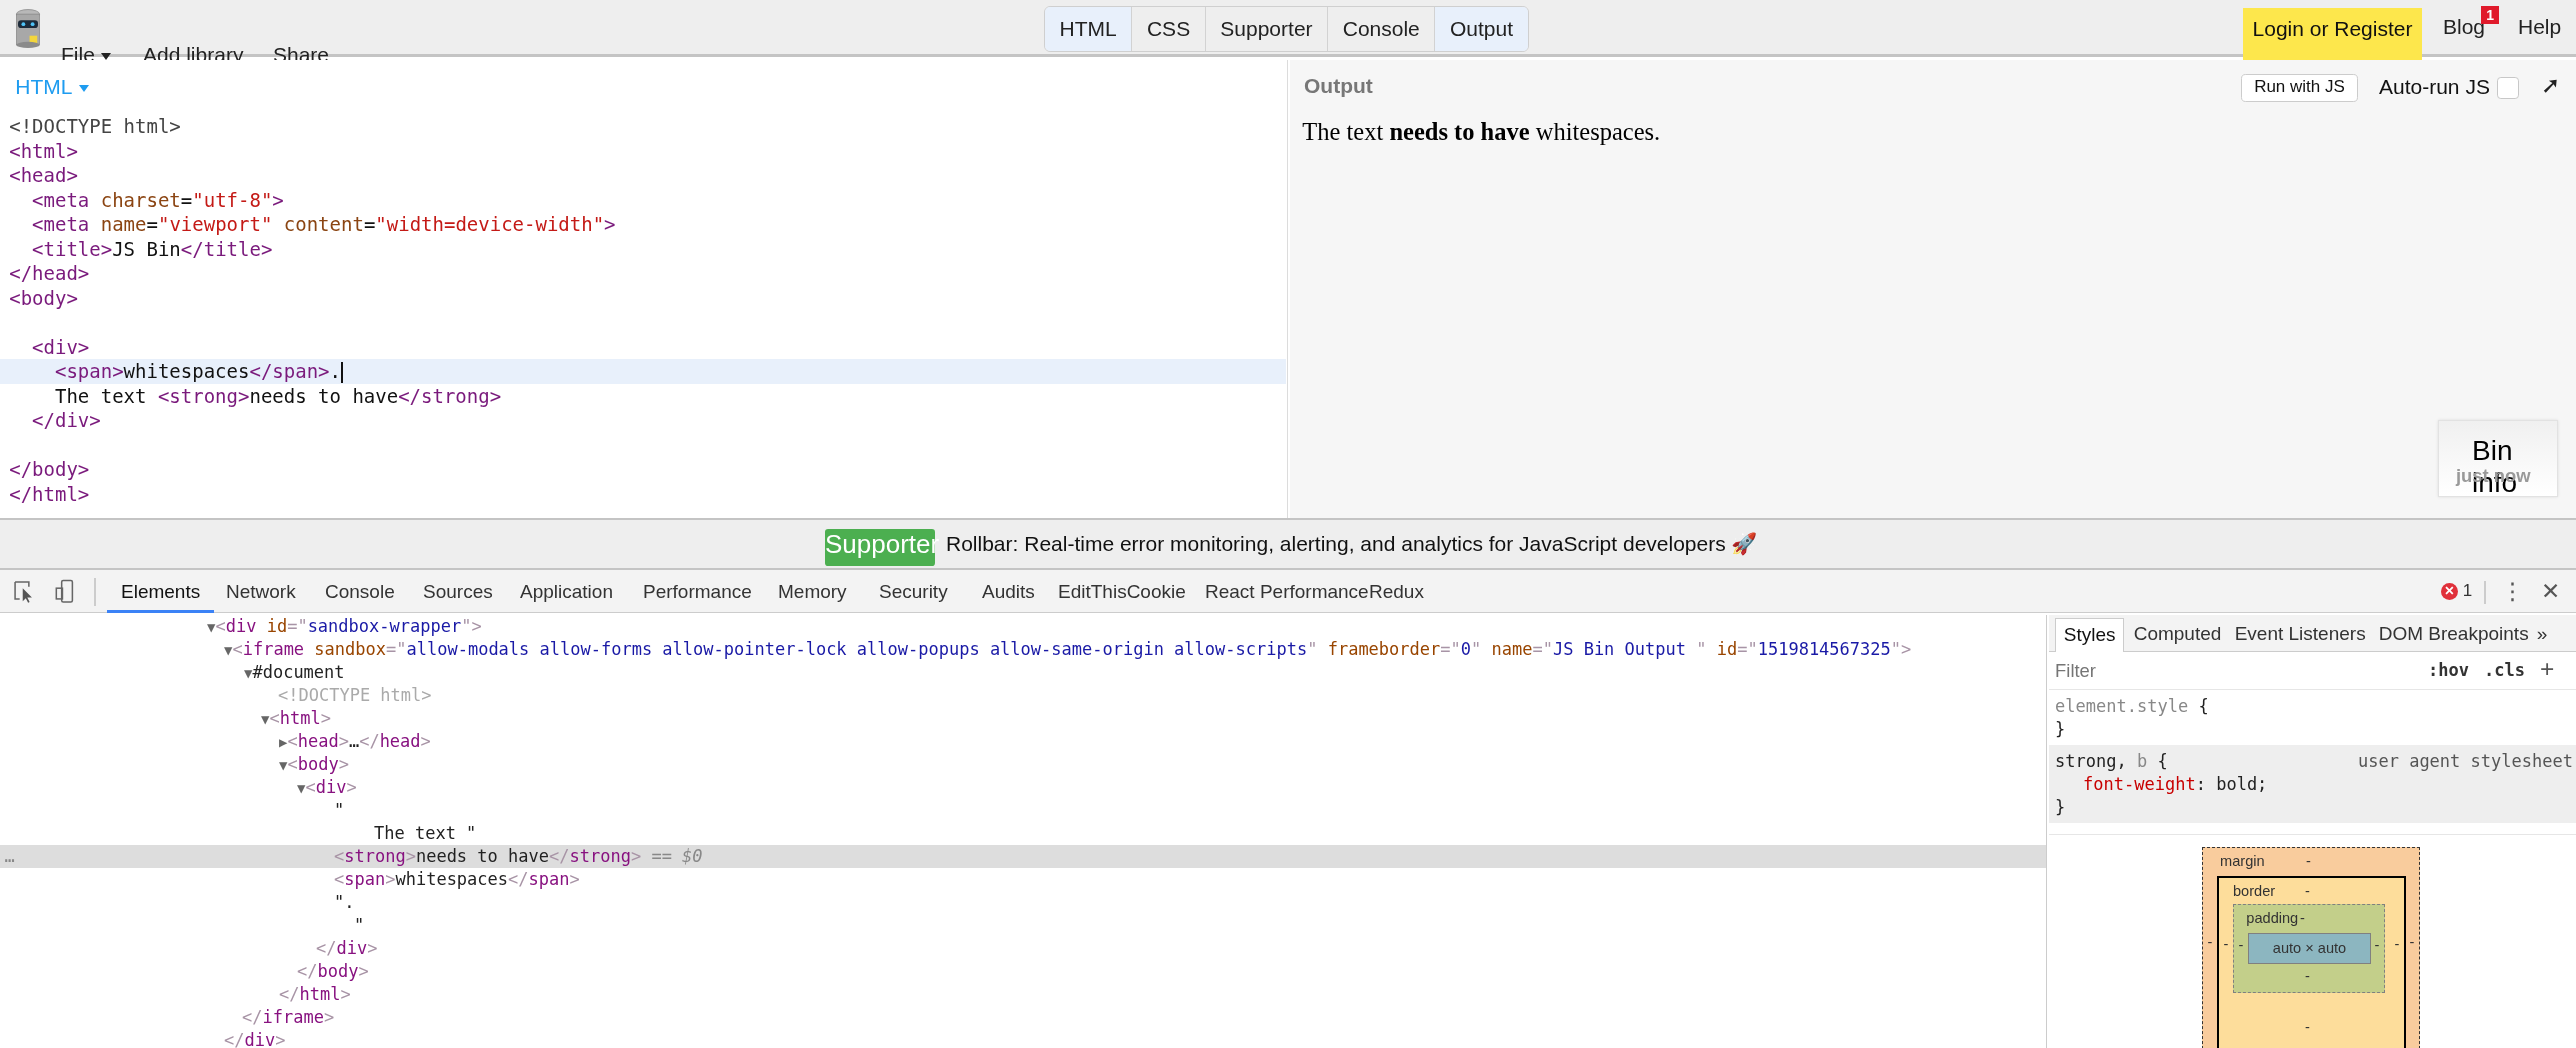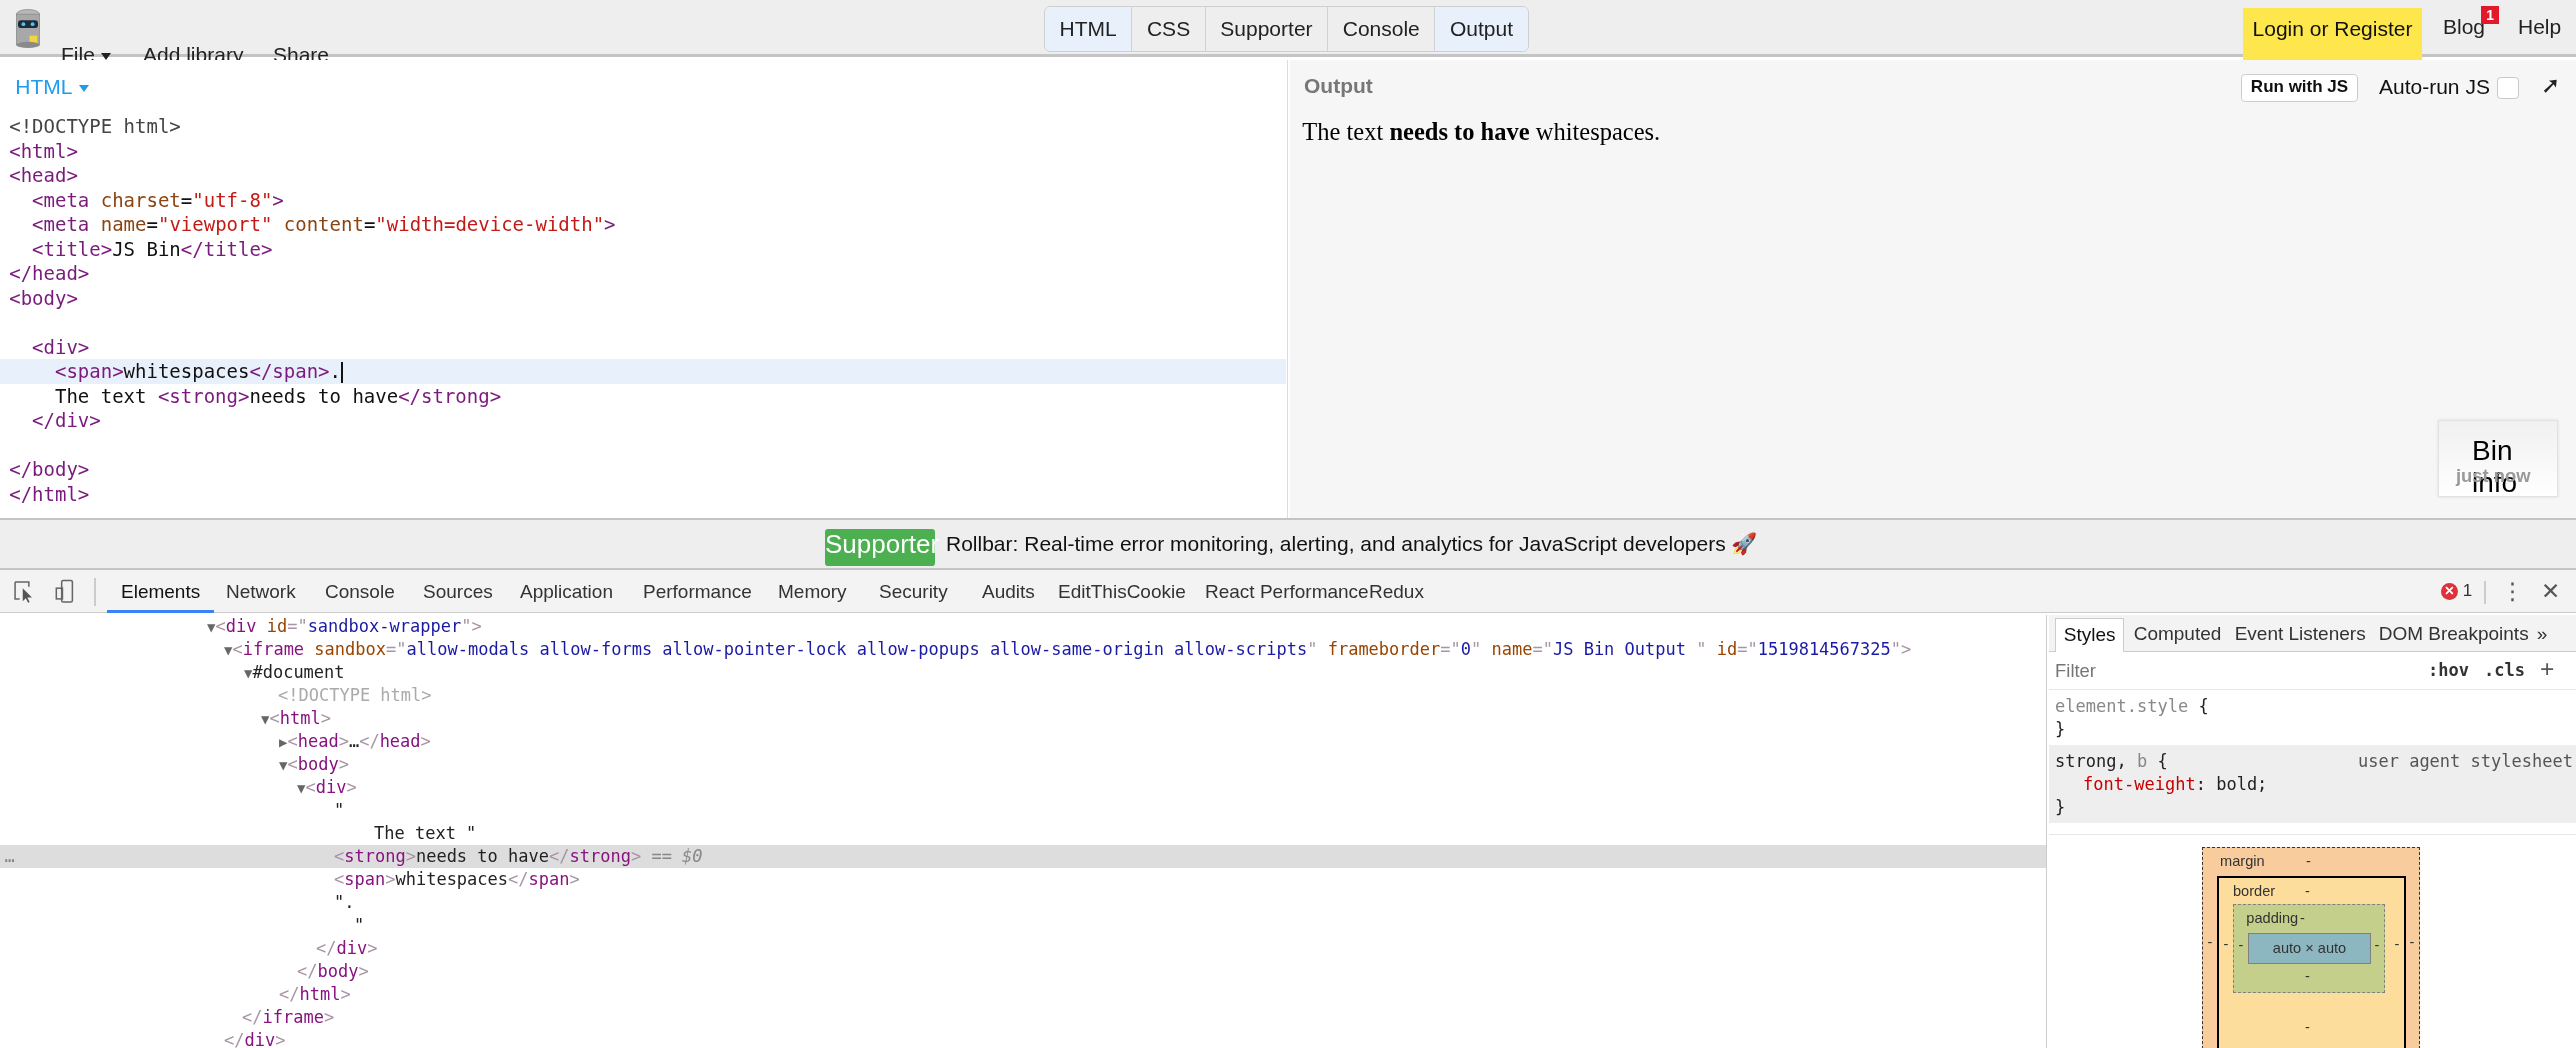--- a/index.html
+++ b/index.html
@@ -31,21 +31,21 @@
   .code-line.active { background: #e8f0fb; }
   .t-tag { color: #7a1a7c; }
   .t-attr { color: #8b4513; }
   .t-str { color: #c41a16; }
   .t-doc { color: #444; }
   .cursor { display: inline-block; width: 1.5px; height: 21.5px; background: #111; vertical-align: middle; }
 
   
   .output { position: absolute; left: 1290px; top: 60px; width: 1286px; height: 458px; background: #f6f6f6; }
   .output-label { position: absolute; left: 14px; top: 14px; font-size: 21px; font-weight: bold; color: #777; }
-  .run-btn { position: absolute; left: 951px; top: 14px; width: 117px; height: 28px; border: 1.5px solid #ccc; border-radius: 4.6px; background: #fff; font-size: 17px; line-height: 24.5px; text-align: center; color: #111; cursor: pointer; font-weight: bold; }
+  .run-btn { position: absolute; left: 951px; top: 14px; width: 117px; height: 28px; border: 1.5px solid #ccc; border-radius: 4.6px; background: #fff; font-size: 17px; line-height: 24.5px; text-align: center; color: #111; cursor: pointer; }
   .autorun-label { position: absolute; left: 1089px; top: 15.3px; font-size: 21px; color: #111; }
   .autorun-box { position: absolute; left: 1207px; top: 17px; width: 21.5px; height: 21.5px; border: 1.5px solid #c8c8c8; border-radius: 3.8px; background: #fff; cursor: pointer; }
   .popout { position: absolute; left: 1251px; top: 12.3px; font-size: 23px; color: #222; cursor: pointer; }
   .output-text { position: absolute; left: 12.3px; top: 58px; font-family: "Liberation Serif", serif; font-size: 24.5px; color: #000; }
   .bininfo { position: absolute; left: 1148px; top: 360px; width: 120px; height: 77px; background: linear-gradient(#f0f0f0, #fff); border: 1.5px solid #e2e2e2; box-shadow: 0 0 3.1px rgba(0,0,0,0.1); cursor: pointer; }
   .bininfo-title { position: absolute; left: 17px; top: 14px; font-size: 28px; color: #000; margin-left: 16px; }
   .bininfo-time { position: absolute; left: 17px; top: 44px; font-size: 18.4px; font-weight: bold; color: #999; }
 
   
   .promo { position: absolute; left: 0; top: 518px; width: 2576px; height: 52px; background: #eeeeee; border-top: 2.3px solid #c4c4c4; border-bottom: 2.3px solid #c4c4c4; }

